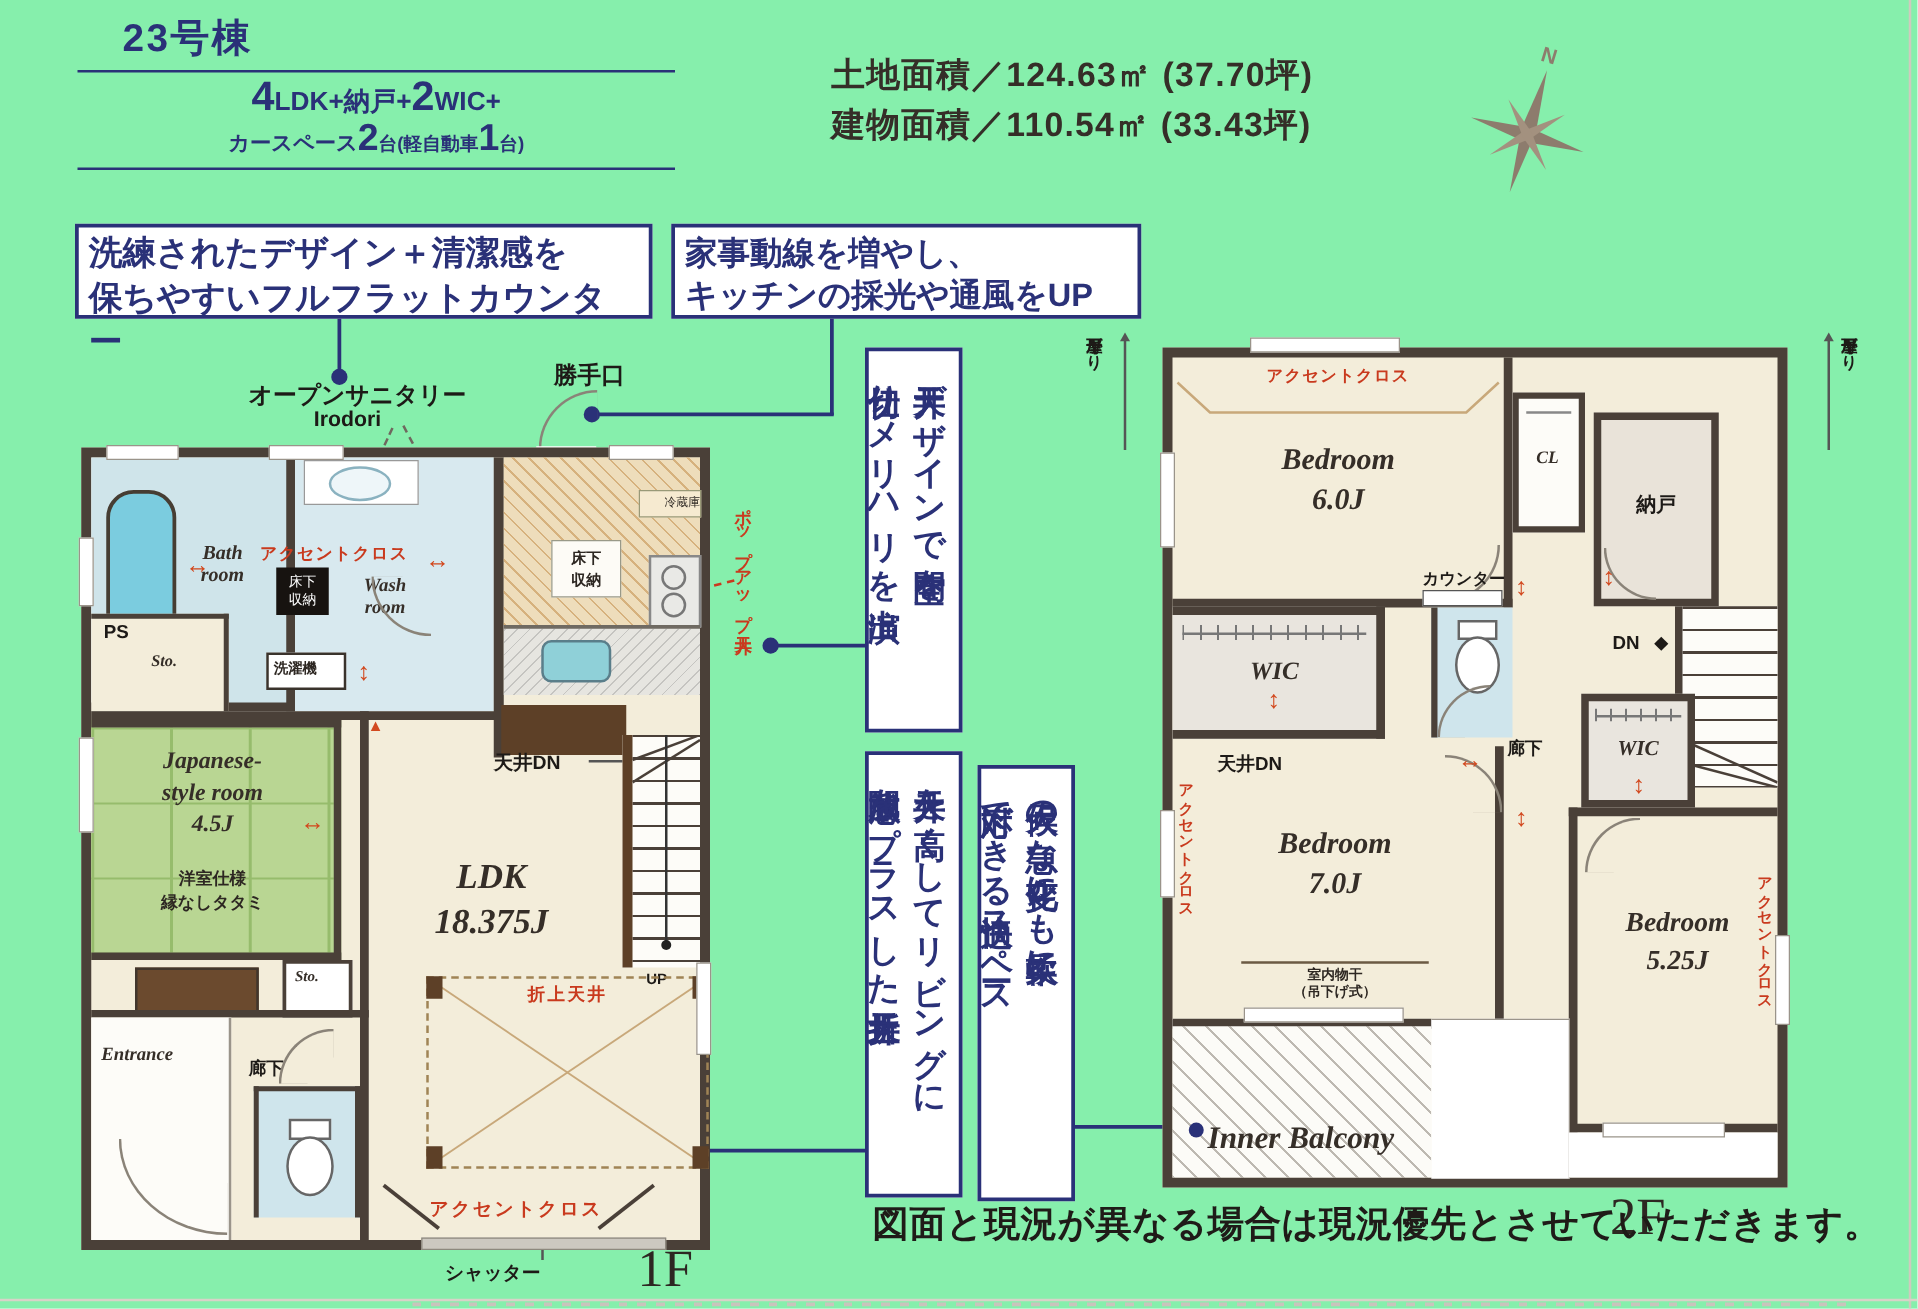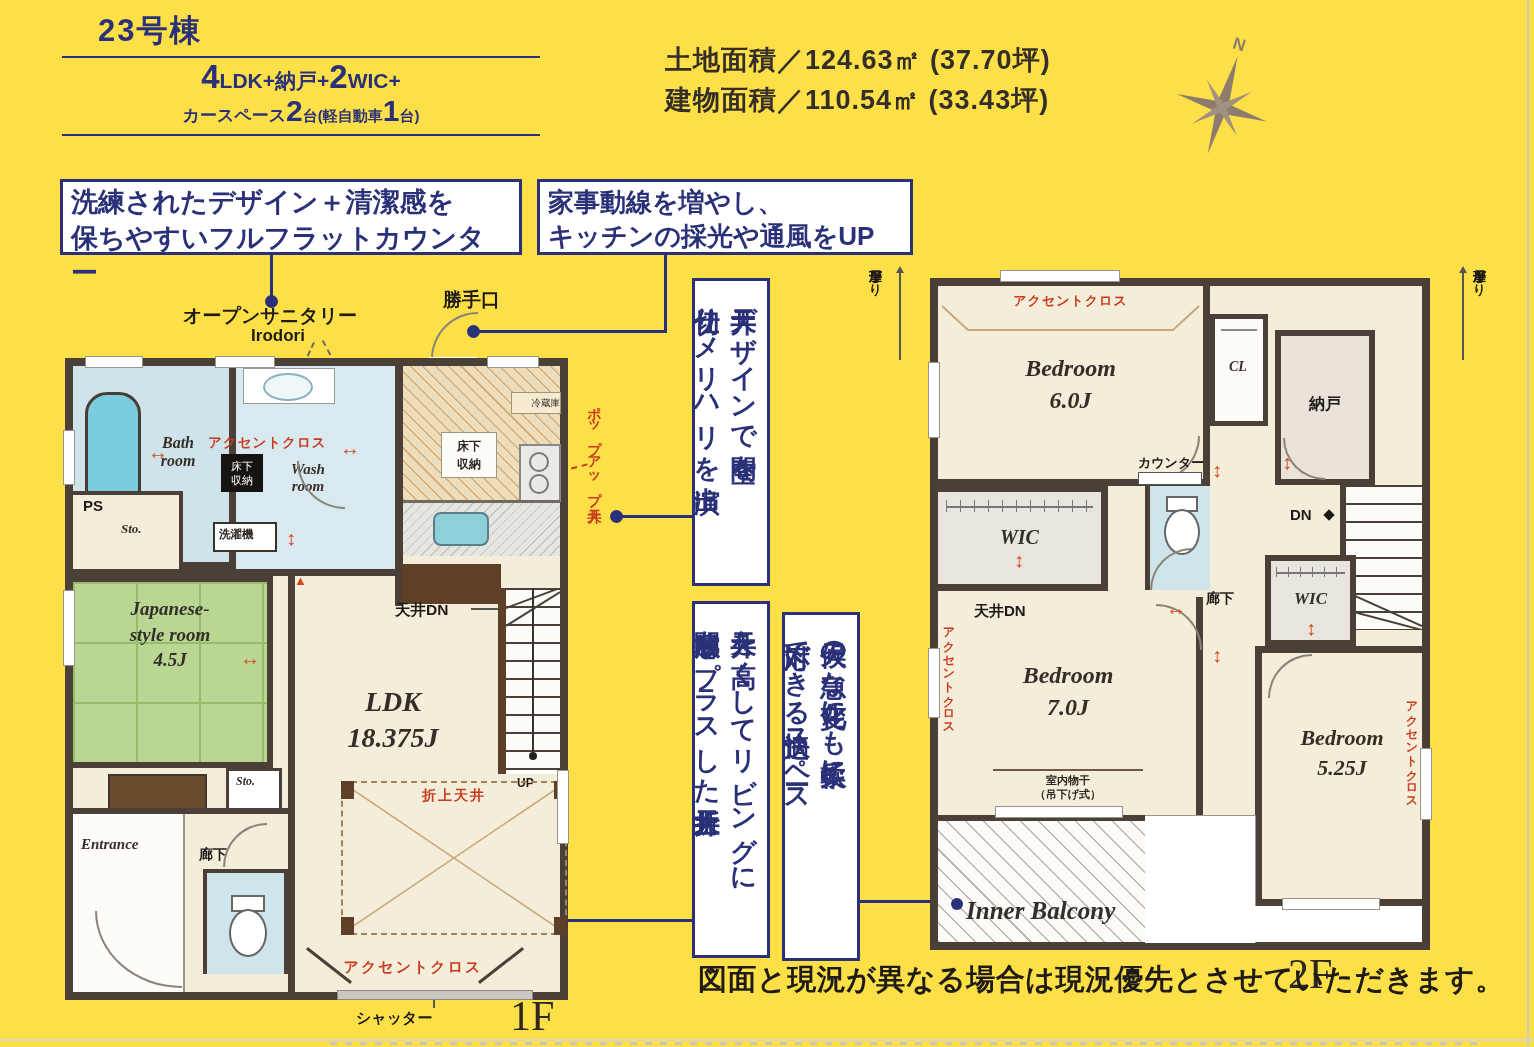--- a/index.html
+++ b/index.html
@@ -1,16 +1,16 @@
 <!DOCTYPE html>
 <html><head>
 <meta charset="utf-8">
 <style>
   html,body{margin:0;padding:0;background:#fff}
-  #canvas{position:relative;width:1534px;height:1047px;background:#fde047;overflow:hidden;
+  #canvas{position:relative;width:1534px;height:1047px;background:#86efac;overflow:hidden;
           font-family:"Liberation Sans",sans-serif;color:#2d2722}
   .abs{position:absolute}
   .pre{white-space:pre-line}
   .nv{color:#2a3178}
   .red{color:#c93a1e;font-weight:bold}
   .serif{font-family:"Liberation Serif",serif;font-style:italic;font-weight:bold;color:#352e28}
   .callout{position:absolute;background:#fff;border:3px solid #2a3178;color:#2a3178;
            font-weight:bold;box-sizing:border-box;line-height:1.32}
   .vtx{writing-mode:vertical-rl}
   .ln{position:absolute;background:#2a3178}
@@ -84,21 +84,21 @@
   <div class="ln" style="left:664px;top:255px;width:3px;height:77px"></div>
   <div class="ln" style="left:478px;top:330px;width:189px;height:3px"></div>
   <div class="dot" style="left:467px;top:325px"></div>
   <div class="ln" style="left:622px;top:515px;width:70px;height:3px"></div>
   <div class="dot" style="left:610px;top:510px"></div>
   <div class="ln" style="left:496px;top:919px;width:196px;height:3px"></div>
   <div class="dot" style="left:483px;top:914px"></div>
   <div class="ln" style="left:860px;top:900px;width:92px;height:3px"></div>
   <div class="dot" style="left:950px;top:895px"></div>
 
-  <div class="lbl" style="left:183px;top:303px;width:190px;text-align:left;font-size:19px">オープンサニタリー</div>
+  <div class="lbl" style="left:183px;top:303px;width:190px;text-align:right;font-size:19px">オープンサニタリー</div>
   <div class="lbl" style="left:183px;top:326px;width:190px;text-align:center;font-size:17px">Irodori</div>
   <div class="abs" style="left:302px;top:340px;height:52px;border-left:2px dashed #6f685e;transform:rotate(25deg)"></div>
   <div class="abs" style="left:340px;top:336px;height:78px;border-left:2px dashed #6f685e;transform:rotate(-28deg)"></div>
   <div class="lbl" style="left:443px;top:287px;font-size:19px">勝手口</div>
   <div class="arc" style="left:431px;top:312px;width:45px;height:45px;border-left-width:2px;border-top-width:2px;border-top-left-radius:100%"></div>
   <div class="abs" style="left:429px;top:357px;width:48px;height:10px;background:#fff"></div>
 
   <div class="abs vtx red" style="left:586px;top:396px;height:168px;font-size:14px;letter-spacing:1px">ポップアップ天井</div>
   <div class="abs" style="left:550px;top:468px;width:38px;border-top:2px dashed #c93a1e;transform:rotate(-14deg)"></div>
 
@@ -125,20 +125,22 @@
     <div class="abs serif" style="left:48px;top:155px;font-size:13px">Sto.</div>
 
     <div class="wall" style="left:0;top:203px;width:330px;height:7px"></div>
     <div class="wall" style="left:215px;top:203px;width:7px;height:423px"></div>
 
     <div class="room" style="left:0;top:210px;width:200px;height:192px;background:#b9d693;border:6px solid #4a4038;border-left:none;
                 background-image:linear-gradient(#96bc6c 2px,transparent 2px),linear-gradient(90deg,#96bc6c 2px,transparent 2px);background-size:63px 60px">
       <div class="abs serif pre" style="left:0;top:14px;width:100%;font-size:19px;text-align:center;line-height:1.35">Japanese-
 style room
 4.5J</div>
+      <div class="abs pre" style="left:0;top:112px;width:100%;font-size:13.5px;font-weight:bold;text-align:center;line-height:1.4">洋室仕様
+縁なしタタミ</div>
     </div>
 
     <div class="abs" style="left:35px;top:408px;width:95px;height:34px;background:#6b4a2e;border:2px solid #41362c"></div>
     <div class="abs" style="left:153px;top:402px;width:50px;height:40px;background:#fff;border:3px solid #4a4038"></div>
     <div class="abs serif" style="left:163px;top:408px;font-size:12px">Sto.</div>
     <div class="wall" style="left:0;top:442px;width:222px;height:6px"></div>
 
     <div class="room" style="left:0;top:448px;width:112px;height:178px;background:#fdfcf8;border-right:2px solid #9a948a"></div>
     <div class="abs serif" style="left:8px;top:470px;font-size:15px;font-style:italic">Entrance</div>
     <div class="arc" style="left:22px;top:545px;width:85px;height:75px;border-left-width:2px;border-bottom-width:2px;border-bottom-left-radius:100%"></div>

